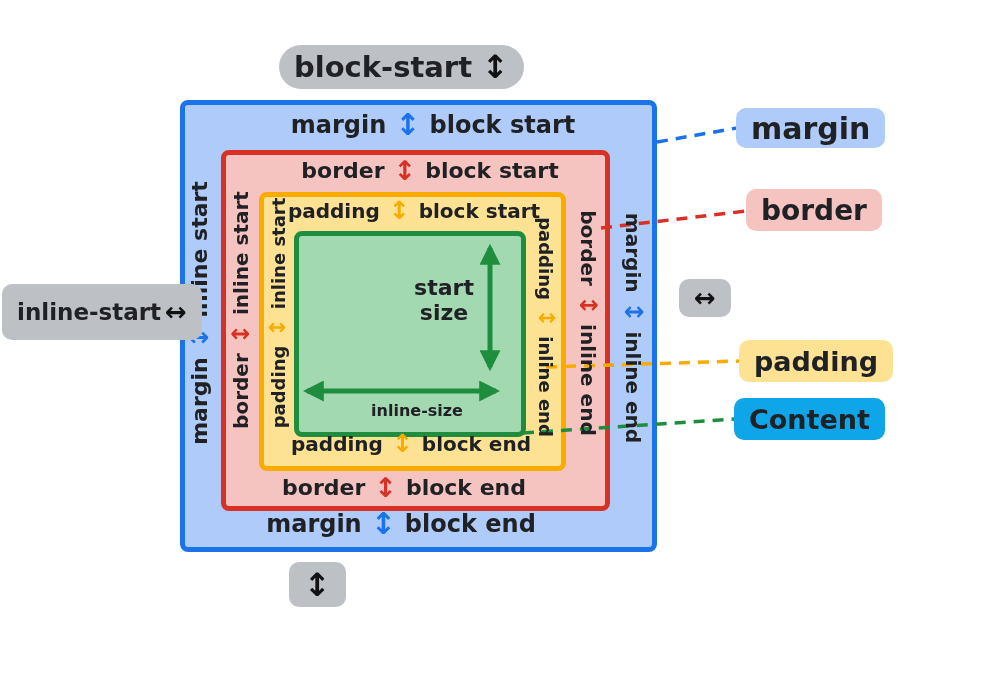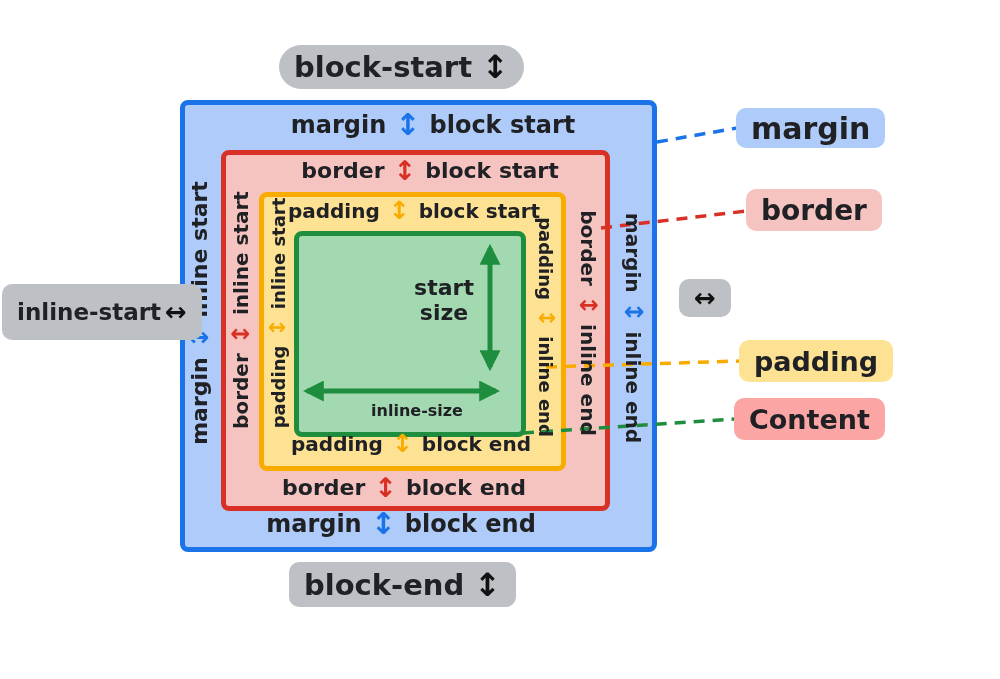--- a/index.html
+++ b/index.html
@@ -26,21 +26,21 @@
   .arr.red    { color:#d93025; }
   .arr.orange { color:#f9ab00; }
   .arr.black  { color:#111111; }
 
   .pill { position:absolute; display:flex; align-items:center; justify-content:center;
           gap:10px; font-weight:bold; border-radius:10px; padding:5px 15px; white-space:nowrap; }
   .gray { background:#bdc1c6; }
   .lg-margin  { background:#aecbfa; }
   .lg-border  { background:#f6c4c0; }
   .lg-padding { background:#fde293; }
-  .lg-content { background:#fca5a5; }
+  .lg-content { background:#0ea5e9; }
 
   .centerlabel { position:absolute; transform:translate(-50%,-50%); font-weight:bold; text-align:center; }
   svg.overlay { position:absolute; left:0; top:0; pointer-events:none; }
 </style>
 </head>
 <body>
 
 <div class="bx" id="margin-box"></div>
 <div class="bx" id="border-box"></div>
 <div class="bx" id="padding-box"></div>
@@ -125,21 +125,20 @@
 </div>
 
 <div class="centerlabel" style="left:444px; top:300px; width:74px; font-size:22px;">start size</div>
 <div class="centerlabel" style="left:417px; top:410px; font-size:16px;">inline-size</div>
 
 <div class="pill gray" style="left:279px; top:45px; height:44px; font-size:29px;border-radius:22px;">
   <span>block-start</span>
   <span class="arr black" style="font-size:32px;">↕</span>
 </div>
 <div class="pill gray" style="left:289px; top:562px; height:45px; font-size:29px;">
-  <span>block-end</span>
   <span class="arr black" style="font-size:32px;">↕</span>
 </div>
 <div class="pill gray" style="left:2px; top:284px; height:56px; font-size:23px; gap:4px;">
   <span>inline-start</span>
   <span class="arr black" style="font-size:26px;">↔</span>
 </div>
 <div class="pill gray" style="left:679px; top:279px; height:38px; font-size:23px;">
   <span class="arr black" style="font-size:26px;">↔</span>
 </div>
 

